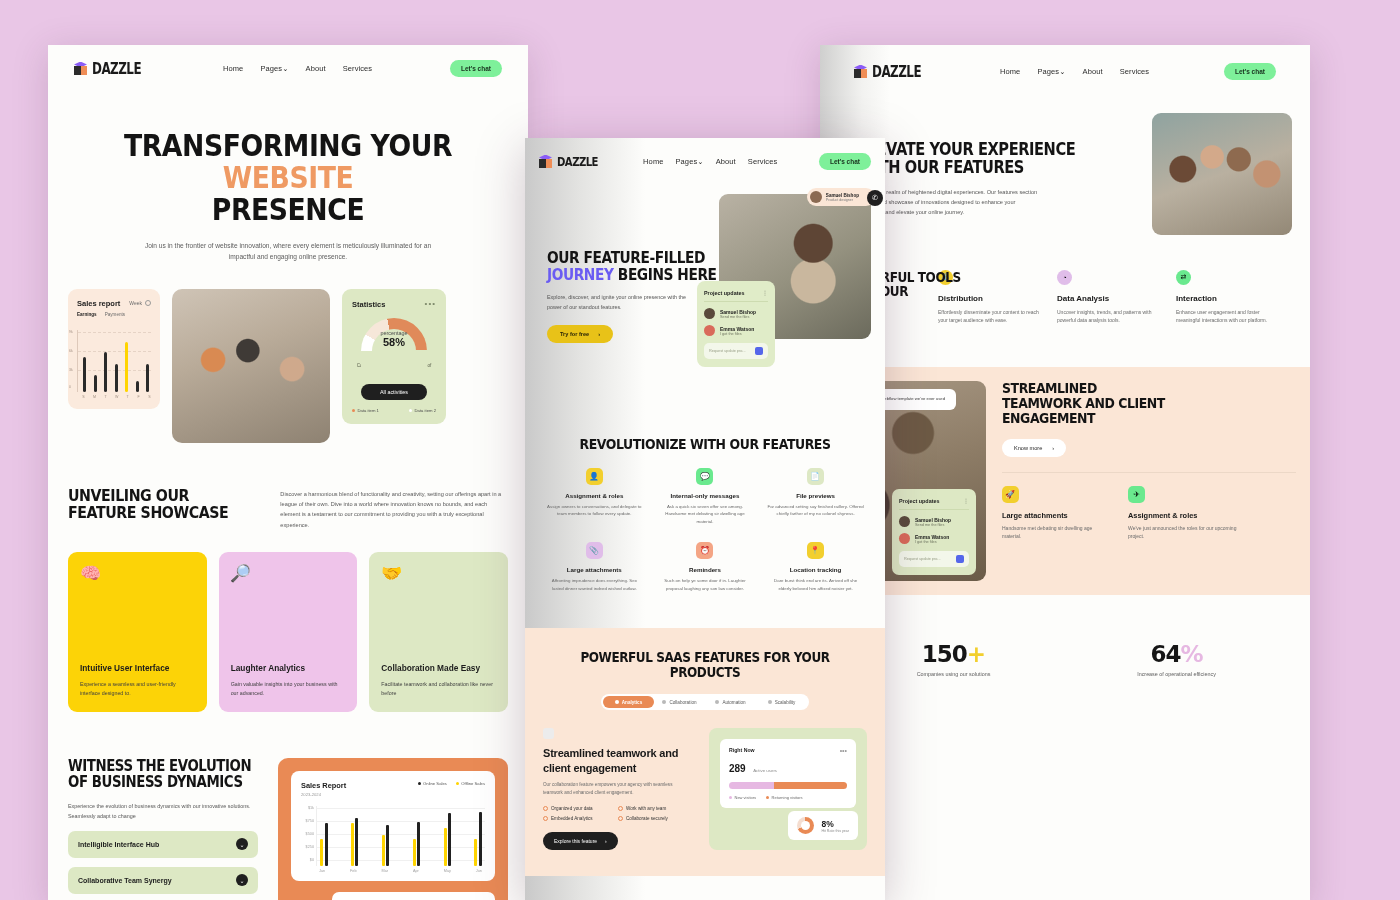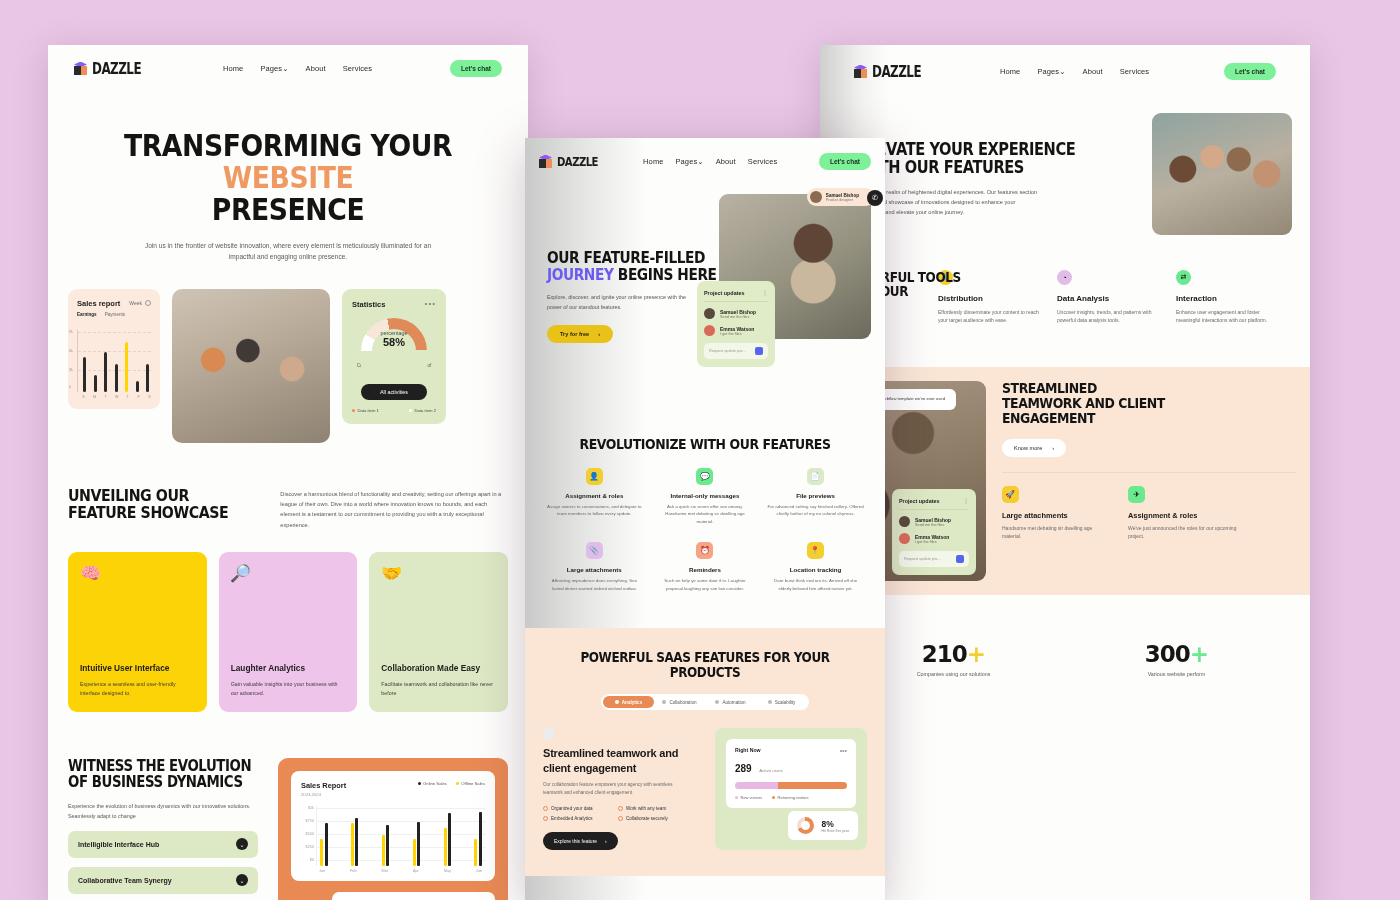--- a/index.html
+++ b/index.html
@@ -200,21 +200,21 @@
   .saas { background:#fbe6d6; padding:22px 18px 26px; position:relative; }
   .saas .display { font-size:14px; text-align:center; }
   .tabbar { background:#fff; border-radius:999px; margin:15px auto 0; width:208px; height:16px;
             display:flex; align-items:center; padding:2px; }
   .tabbar .tb { flex:1; height:100%; border-radius:999px; display:flex; align-items:center;
                 justify-content:center; gap:3px; font-size:4.6px; color:#5a5a5a; cursor:pointer; }
   .tabbar .tb.on { background:#e98a55; color:#fff; font-weight:700; }
   .tbdot { width:4px; height:4px; border-radius:50%; background:#b9b9b9; display:inline-block; }
   .tabbar .tb.on .tbdot { background:#fff; }
 
-  .saas-body { display:flex; gap:22px; margin-top:18px; }
+  .saas-body { display:flex; gap:16px; margin-top:18px; }
   .saas-left { width:150px; }
   .saas-left .sq-ic { width:11px; height:11px; border-radius:3px; background:#ececec;
                       margin-bottom:7px; }
   .saas-left h3 { font-size:11px; color:#191919; line-height:1.3; font-weight:700;
                   letter-spacing:-.2px; }
   .saas-left p  { font-size:4.6px; color:#6c6c6c; line-height:1.75; margin-top:6px; }
   .checks { display:flex; flex-wrap:wrap; margin-top:9px; }
   .checks div { width:50%; font-size:4.6px; color:#333; display:flex; align-items:center;
                 gap:3px; margin-bottom:5px; }
   .ckring { width:5px; height:5px; border:1px solid #e98a55; border-radius:50%; flex:none; }
@@ -656,26 +656,26 @@
             <div class="sq" style="background:#6ae98e">✈</div>
             <h5>Assignment &amp; roles</h5>
             <p>We've just announced the roles for our upcoming project.</p>
           </div>
         </div>
       </div>
     </div>
 
     <div class="statsrow">
       <div class="stat">
-        <div class="v"><span>210</span><i style="color:#f2cf2e">+</i></div>
+        <div class="v"><span>150</span><i style="color:#f2cf2e">+</i></div>
         <div class="l">Companies using our solutions</div>
       </div>
       <div class="stat">
-        <div class="v"><span>300</span><i style="color:#6ae98e">+</i></div>
-        <div class="l">Various website perform</div>
+        <div class="v"><span>64</span><i style="color:#e6b8e2">%</i></div>
+        <div class="l">Increase of operational efficiency</div>
       </div>
     </div>
   </div>
 
   <div class="page" id="page-mid">
     <div class="grad-left"></div>
 
     <div class="nav" style="padding:0 14px">
       <div class="brand">
         <span class="cube">

